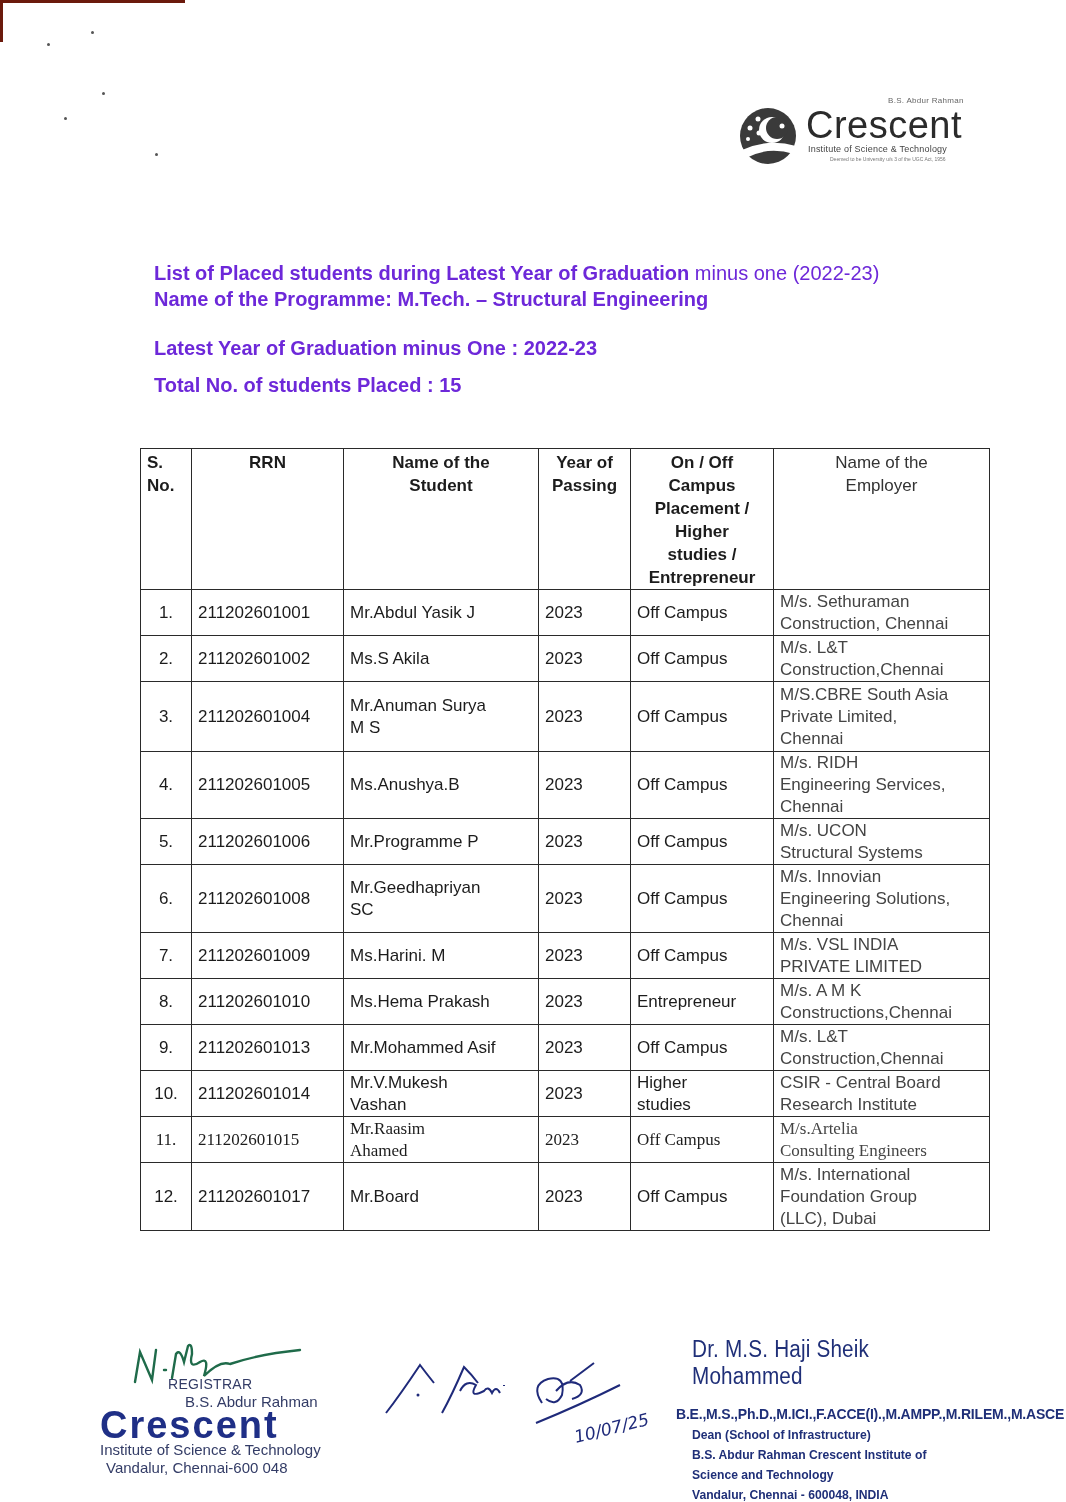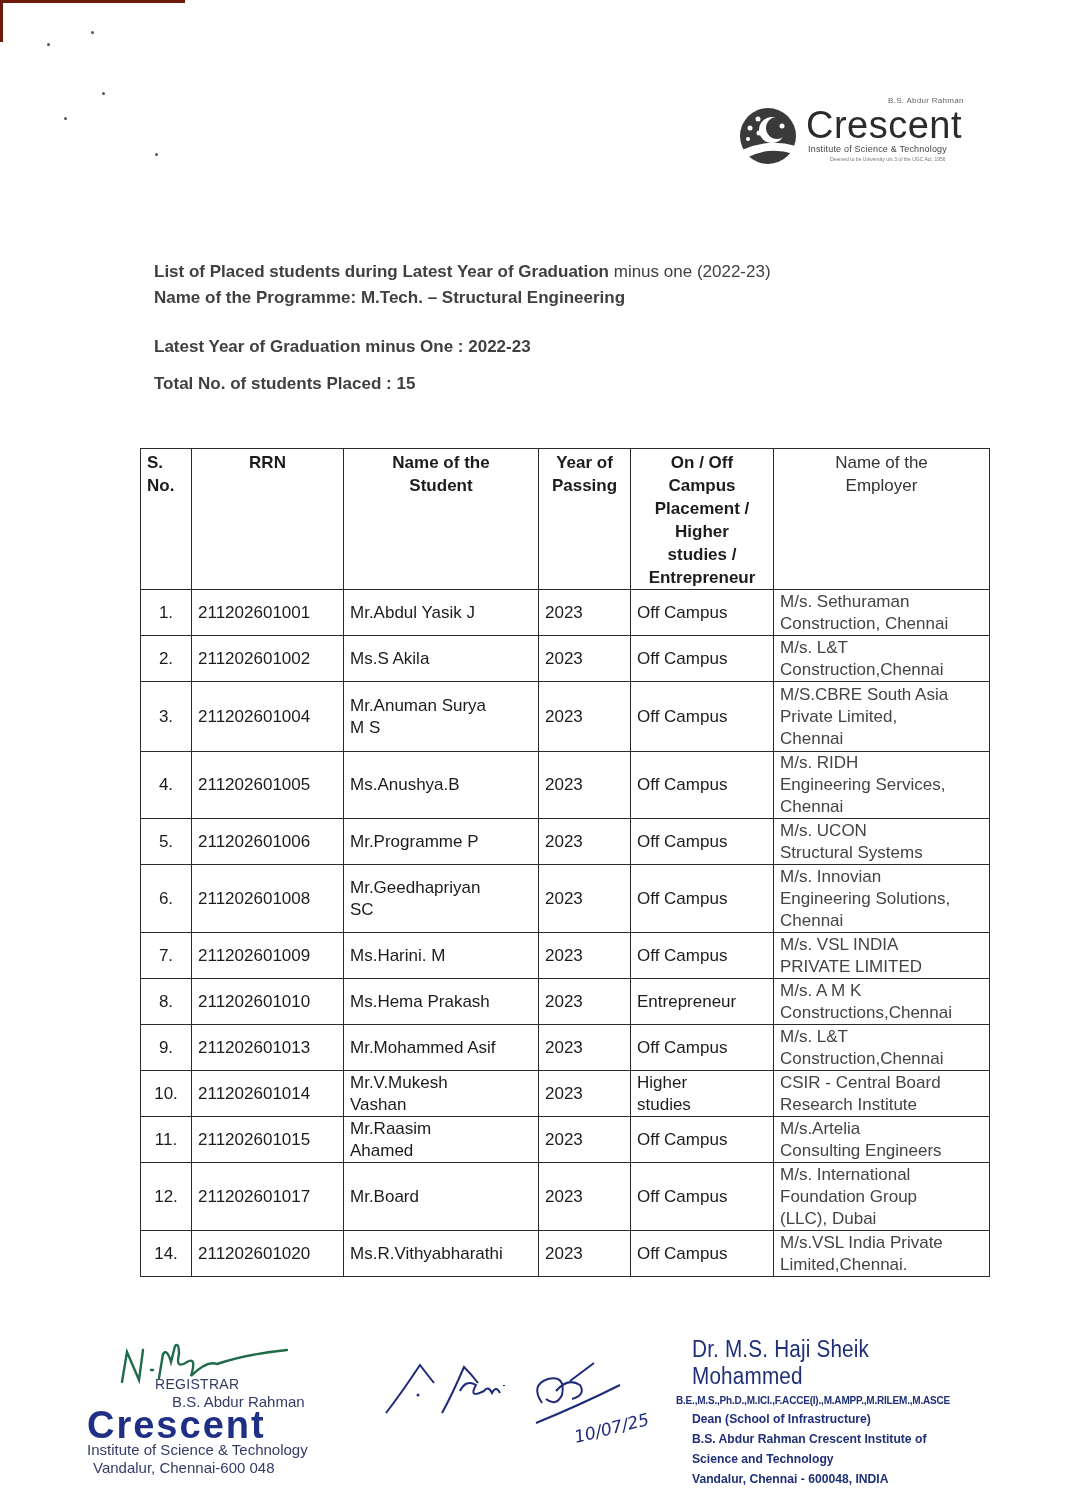--- a/index.html
+++ b/index.html
@@ -13,51 +13,51 @@
 
   
   .logo { position: absolute; left: 738px; top: 96px; width: 260px; height: 80px; }
   .logo-emblem { position: absolute; left: 0; top: 10px; width: 62px; height: 60px; }
   .logo-top { position: absolute; left: 150px; top: 0; font-size: 8px; color: #666; letter-spacing: 0.3px; }
   .logo-name { position: absolute; left: 68px; top: 8px; font-size: 38px; color: #2b2b2b; letter-spacing: 0.5px; }
   .logo-sub { position: absolute; left: 70px; top: 48px; font-size: 9px; color: #444; letter-spacing: 0.2px; }
   .logo-deemed { position: absolute; left: 92px; top: 60px; font-size: 5px; color: #777; }
 
   
-  .heading { position: absolute; left: 154px; font-size: 17px; font-weight: bold; color: #404040; white-space: nowrap; text-align: center; }
+  .heading { position: absolute; left: 154px; font-size: 20px; font-weight: bold; color: #6d28d9; white-space: nowrap; text-align: center; }
   .heading .light { font-weight: normal; }
 
   
   table.placed {
     position: absolute; left: 140px; top: 448px; border-collapse: collapse;
     font-size: 17px; color: #1c1c1c;
   }
   table.placed td, table.placed th { border: 1.5px solid #2a2a2a; padding: 0 6px; }
   table.placed th { font-weight: bold; vertical-align: top; text-align: center; padding-top: 2px; line-height: 23px; }
   table.placed th.sno { text-align: left; }
   table.placed th.emp { font-weight: normal; color: #333; }
   table.placed td { vertical-align: middle; line-height: 22px; }
   td.c-sno { text-align: center; }
   td.c-year, td.c-mode { text-align: left; }
   td.c-emp { color: #444; font-size: 17px; padding-left: 6px; }
 
   
-  .sig-registrar { position: absolute; left: 87px; top: 1340px; width: 260px; height: 140px; }
+  .sig-registrar { position: absolute; left: 100px; top: 1340px; width: 260px; height: 140px; }
   .reg-title { position: absolute; left: 68px; top: 36px; font-size: 14px; color: #333c66; letter-spacing: 0.3px; }
   .reg-inst1 { position: absolute; left: 85px; top: 53px; font-size: 15px; color: #333c66; }
   .reg-crescent { position: absolute; left: 0; top: 64px; font-size: 38px; font-weight: bold; color: #1f2f86; letter-spacing: 2px; }
   .reg-inst2 { position: absolute; left: 0; top: 101px; font-size: 15px; color: #333c66; }
   .reg-addr { position: absolute; left: 6px; top: 119px; font-size: 15px; color: #333c66; }
   .reg-ink { position: absolute; left: 30px; top: 0px; }
 
   .sig-middle { position: absolute; left: 380px; top: 1355px; width: 300px; height: 100px; }
 
   .dean { position: absolute; left: 676px; top: 1336px; width: 320px; text-align: left; color: #1f2f78; }
   .dean-name { font-size: 23px; font-weight: normal; letter-spacing: 0.2px; transform: scaleX(0.9); }
-  .dean-quals { font-size: 10px; font-weight: bold; margin-top: 5px; letter-spacing: -0.2px; }
+  .dean-quals { font-size: 14px; font-weight: bold; margin-top: 16px; letter-spacing: -0.2px; }
   .dean-line { font-size: 13.5px; font-weight: bold; margin-top: 5px; transform: scaleX(0.9); }
 </style>
 </head>
 <body>
 
 <div class="edge-top"></div>
 <div class="edge-left"></div>
 <div class="speck" style="left:47px;top:43px"></div>
 <div class="speck" style="left:91px;top:31px"></div>
 <div class="speck" style="left:102px;top:92px"></div>
@@ -331,21 +331,21 @@
         </td>
         <td class="c-mode">
           <div>Higher</div>
           <div>studies</div>
         </td>
         <td class="c-emp">
           <div>CSIR - Central Board</div>
           <div>Research Institute</div>
         </td>
       </tr>
-      <tr style="height: 46px;">
+      <tr style="height: 46px; font-family: Liberation Serif, serif;">
         <td class="c-sno">
           <div>11.</div>
         </td>
         <td class="c-rrn">
           <div>211202601015</div>
         </td>
         <td class="c-name">
           <div>Mr.Raasim</div>
           <div>Ahamed</div>
         </td>
@@ -373,41 +373,20 @@
         <td class="c-year">
           <div>2023</div>
         </td>
         <td class="c-mode">
           <div>Off Campus</div>
         </td>
         <td class="c-emp">
           <div>M/s. International</div>
           <div>Foundation Group</div>
           <div>(LLC), Dubai</div>
-        </td>
-      </tr>
-      <tr style="height: 46px;">
-        <td class="c-sno">
-          <div>14.</div>
-        </td>
-        <td class="c-rrn">
-          <div>211202601020</div>
-        </td>
-        <td class="c-name">
-          <div>Ms.R.Vithyabharathi</div>
-        </td>
-        <td class="c-year">
-          <div>2023</div>
-        </td>
-        <td class="c-mode">
-          <div>Off Campus</div>
-        </td>
-        <td class="c-emp">
-          <div>M/s.VSL India Private</div>
-          <div>Limited,Chennai.</div>
         </td>
       </tr>
     </tbody>
 </table>
 
 <div class="sig-registrar">
   <svg class="reg-ink" width="190" height="50">
     <path d="M5 42 L10 12 L22 40 L26 10 M34 30 l2 0 M42 38 L46 14 Q50 8 54 22 L58 6 Q62 2 62 14 Q58 30 70 22 Q80 16 74 36 Q90 20 100 24 Q130 14 170 10" fill="none" stroke="#1f6b4a" stroke-width="2.4" stroke-linecap="round"></path>
   </svg>
   <div class="reg-title">REGISTRAR</div>

